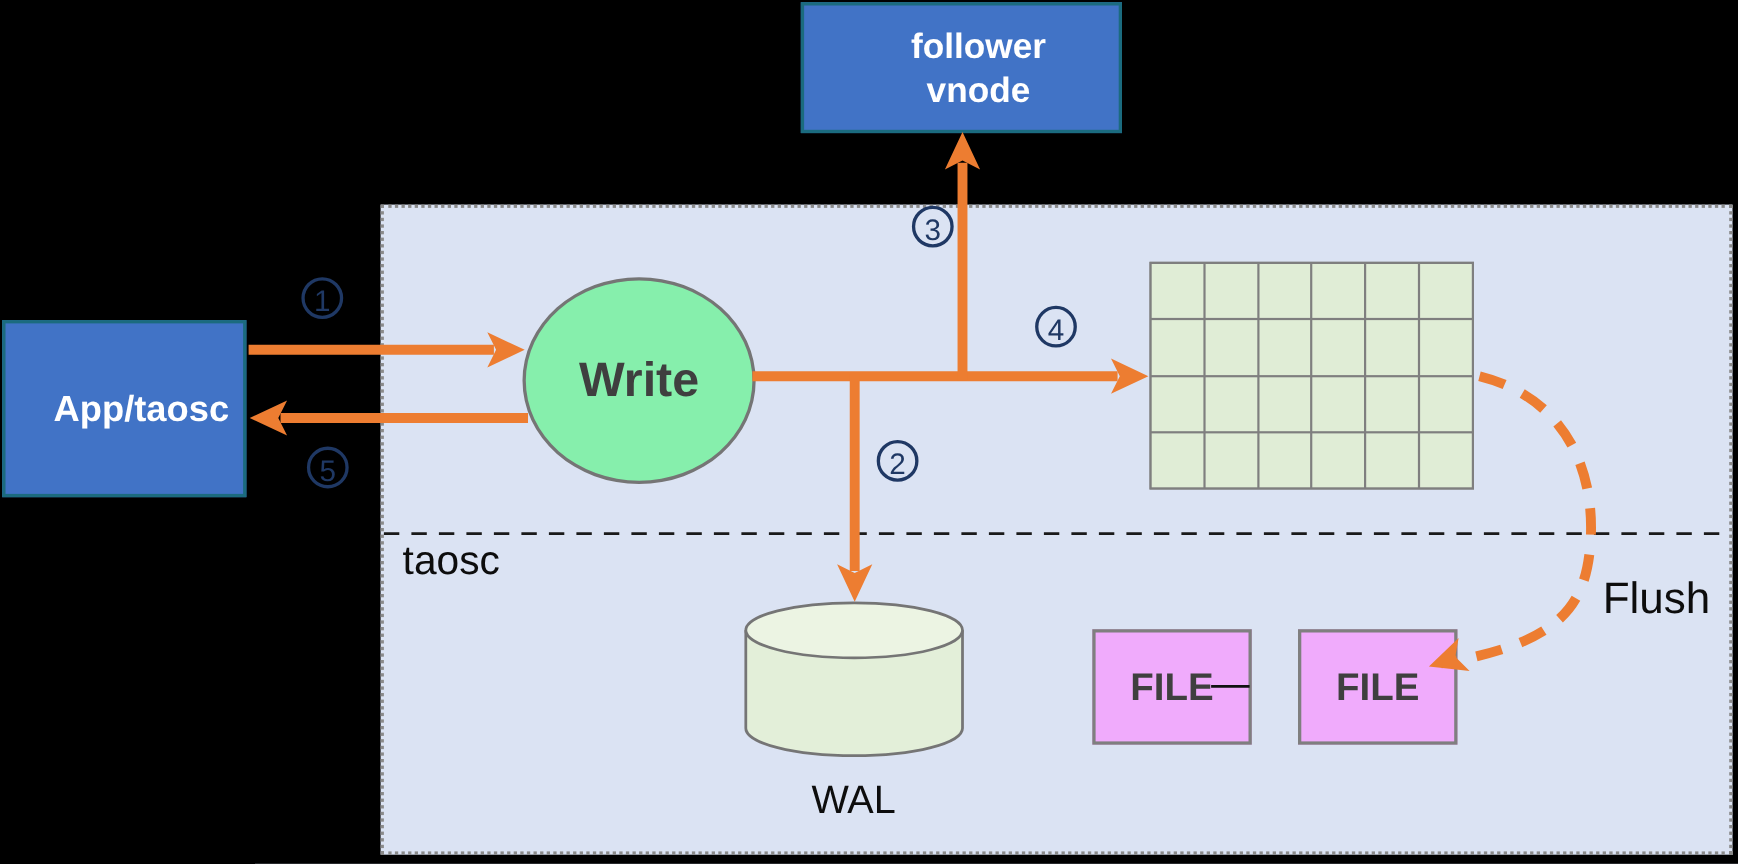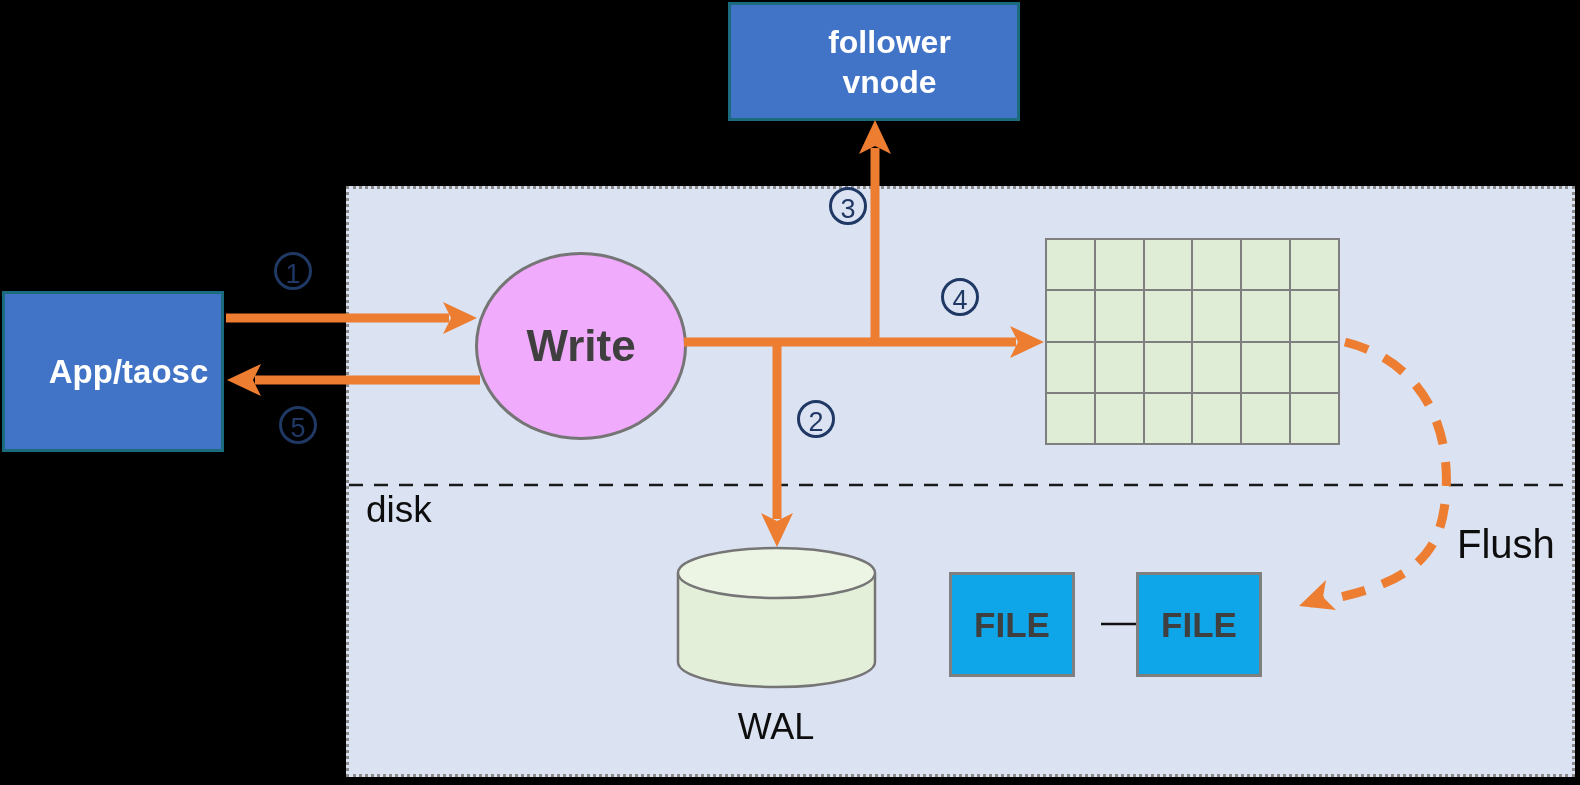--- a/index.html
+++ b/index.html
@@ -21,37 +21,37 @@
   .blue-node{
     position:absolute;display:flex;align-items:center;justify-content:center;
     background:#4173c6;border:3px solid #1b6b7f;color:#fff;font-weight:bold;
     text-align:center;z-index:2;box-sizing:border-box;padding-left:31px;
   }
   #follower-node{left:728px;top:2px;width:292px;height:119px;font-size:32px;line-height:40px;}
   #app-node{left:2px;top:291px;width:222px;height:161px;font-size:33px;}
   
   #write-node{
     position:absolute;left:475px;top:252px;width:212px;height:188px;
-    background:#f0abfc;border:3px solid #757575;border-radius:50%;
+    background:#86efac;border:3px solid #757575;border-radius:50%;
     display:flex;align-items:center;justify-content:center;
     font-size:44px;font-weight:bold;color:#3f3f3f;z-index:2;box-sizing:border-box;
   }
   
   #memtable{
     position:absolute;left:1045px;top:238px;width:295px;height:207px;
     display:grid;background:#7f7f7f;border:2px solid #7f7f7f;gap:2px;
     z-index:2;box-sizing:border-box;
   }
   #memtable .cell{background:#e0edd6;}
   
   .file-node{
-    position:absolute;width:126px;height:105px;top:572px;
-    background:#0ea5e9;border:3px solid #7f7f7f;
+    position:absolute;width:145px;height:105px;top:572px;
+    background:#f0abfc;border:3px solid #7f7f7f;
     display:flex;align-items:center;justify-content:center;
-    font-size:35px;font-weight:bold;color:#3f3f3f;z-index:2;box-sizing:border-box;
+    font-size:35px;font-weight:bold;color:#3f3f3f;z-index:2;box-sizing:border-box;margin-left:44px;
   }
   #file1{left:949px;}
   #file2{left:1136px;}
   
   .lbl{position:absolute;color:#0d0d0d;z-index:4;white-space:nowrap;}
   #memory-label{left:366px;top:444px;font-size:37px;}
   #disk-label{left:366px;top:489px;font-size:37px;}
   #wal-label{left:776px;top:706px;font-size:36px;transform:translateX(-50%);}
   #leader-label{right:30px;top:700px;font-size:40px;}
   #flush-label{left:1457px;top:510px;font-size:40px;margin-top:12px;}
@@ -158,21 +158,21 @@
       <div class="cell"></div>
     </div>
 
   <div id="file1" class="file-node">
     <span>FILE</span>
   </div>
   <div id="file2" class="file-node">
     <span>FILE</span>
   </div>
 
-  <div id="disk-label" class="lbl">disk</div>
+  <div id="disk-label" class="lbl">taosc</div>
   <div id="wal-label" class="lbl">WAL</div>
   <div id="flush-label" class="lbl">Flush</div>
 
   <div id="step1" class="step-badge">1</div>
   <div id="step2" class="step-badge">2</div>
   <div id="step3" class="step-badge">3</div>
   <div id="step4" class="step-badge">4</div>
   <div id="step5" class="step-badge">5</div>
 
 </div>

